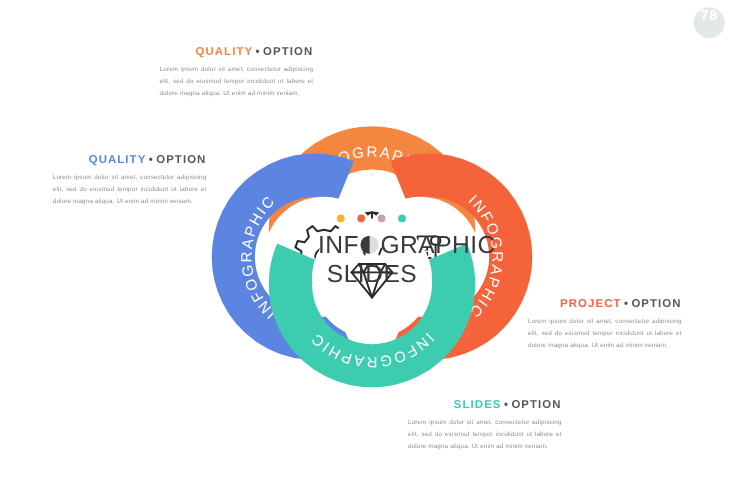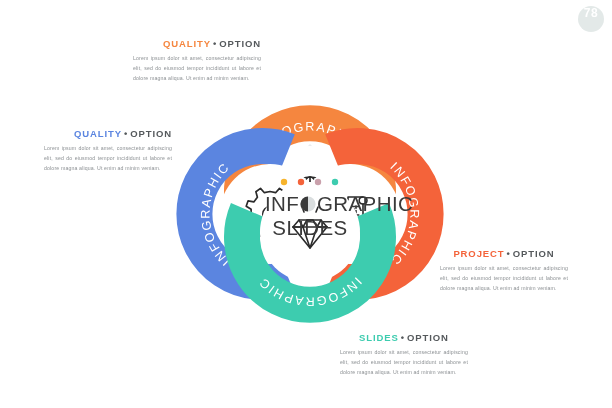--- a/index.html
+++ b/index.html
@@ -84,21 +84,21 @@
     letter-spacing: .15px;
     font-family: "Liberation Sans", sans-serif;
   }
 
   #block-strategy { left: 133px; top: 38px; text-align: right; }
   #block-controls { left: 44px;  top: 128px; text-align: right; }
   #block-project  { left: 440px; top: 248px; text-align: left; }
   #block-quality  { left: 340px; top: 332px; text-align: left; }
 
   #block-strategy .title, #block-controls .title { text-align: right; }
-  #block-project  .title, #block-quality  .title { text-align: center; }
+  #block-project  .title, #block-quality  .title { text-align: right; }
 </style>
 </head>
 <body>
 
 <div id="stage">
 
   <div class="badge">
     <span>78</span>
   </div>
 

